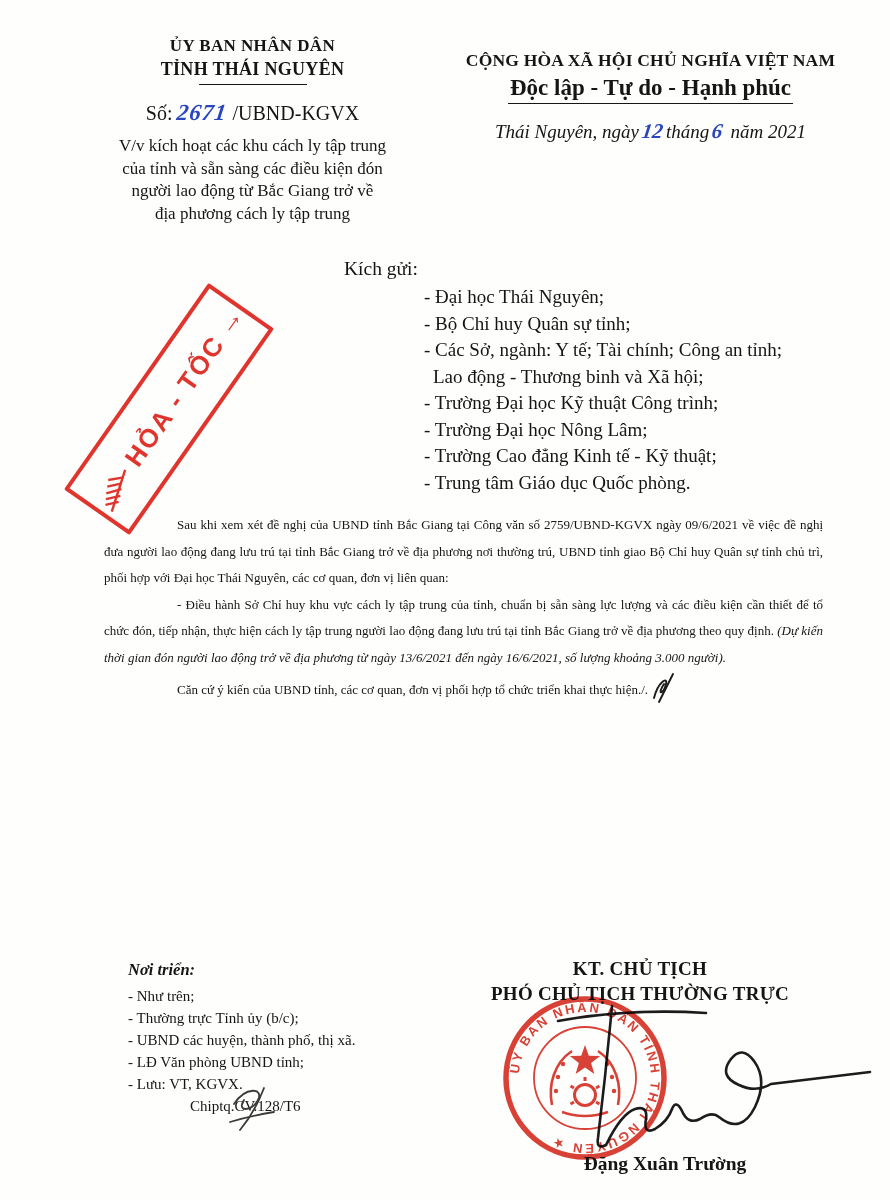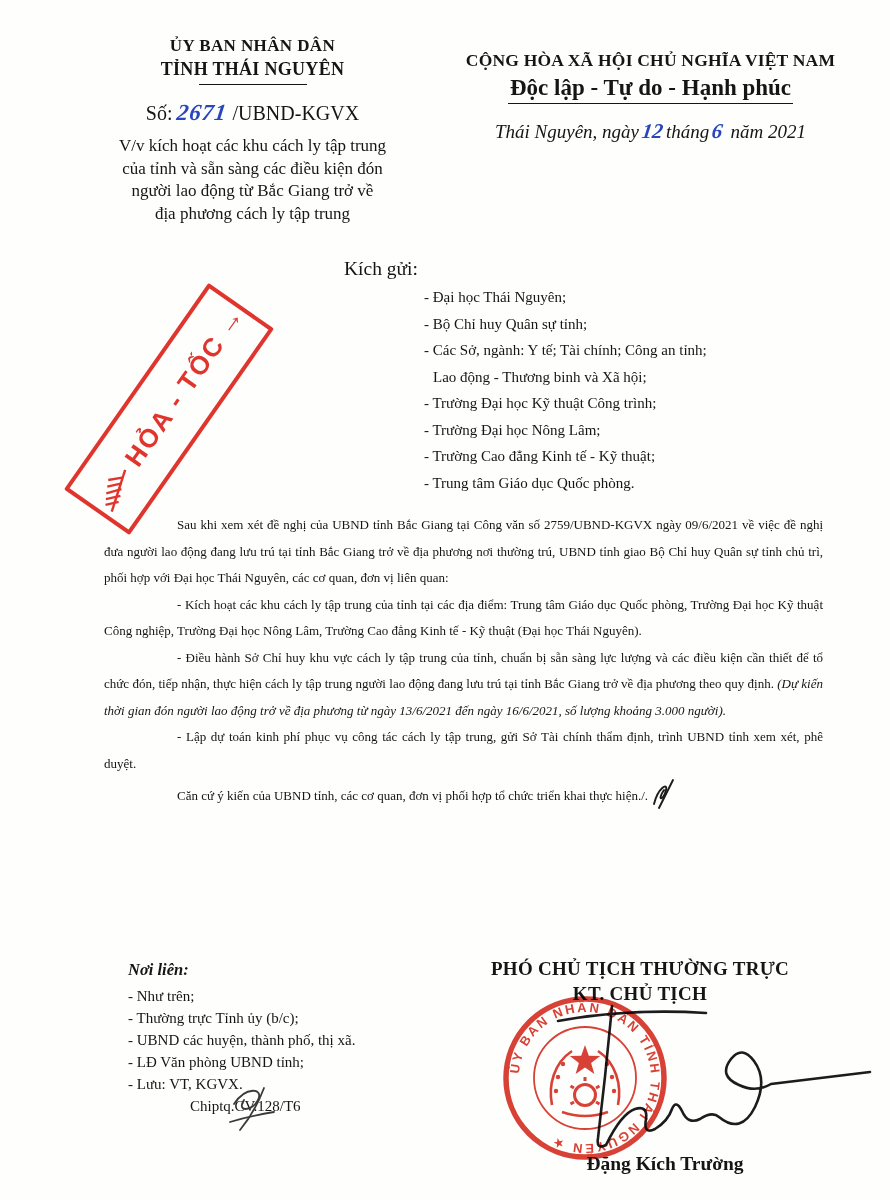--- a/index.html
+++ b/index.html
@@ -33,21 +33,21 @@
     display:flex;align-items:center;justify-content:center;gap:7px;
     color:#dd241c;opacity:.92;background:rgba(255,255,255,.0);
   }
   .hoatoc-label{
     font-family:"Liberation Sans","DejaVu Sans",sans-serif;
     font-weight:bold;font-size:26px;letter-spacing:2px;white-space:nowrap;
   }
   .hoatoc-arrow{font-size:26px;font-weight:bold;line-height:1;}
   
   .kinh-gui{left:344px;top:258px;font-size:19.5px;}
-  .rec-list{left:424px;top:284px;font-size:15px;line-height:26.5px;width:420px;}
+  .rec-list{left:424px;top:284px;font-size:19px;line-height:26.5px;width:420px;}
   .rec-cont{padding-left:9px;}
   
   .body-text{left:104px;top:512px;width:719px;font-size:13px;line-height:26.5px;text-align:justify;}
   .body-text p{margin:0;text-indent:73px;}
   .ink-mark{display:inline-block;vertical-align:-9px;margin-left:2px;}
   
   .noi-nhan-label{left:128px;top:960px;font-size:16.5px;font-weight:bold;font-style:italic;}
   .noi-nhan{left:128px;top:985px;font-size:15px;line-height:22px;}
   .ref-code{margin-left:62px;}
   
@@ -101,51 +101,49 @@
   <div>- Các Sở, ngành: Y tế; Tài chính; Công an tỉnh;</div>
   <div class="rec-cont">Lao động - Thương binh và Xã hội;</div>
   <div>- Trường Đại học Kỹ thuật Công trình;</div>
   <div>- Trường Đại học Nông Lâm;</div>
   <div>- Trường Cao đẳng Kinh tế - Kỹ thuật;</div>
   <div>- Trung tâm Giáo dục Quốc phòng.</div>
 </div>
 
 <div class="abs body-text">
   <p>Sau khi xem xét đề nghị của UBND tỉnh Bắc Giang tại Công văn số 2759/UBND-KGVX ngày 09/6/2021 về việc đề nghị đưa người lao động đang lưu trú tại tỉnh Bắc Giang trở về địa phương nơi thường trú, UBND tỉnh giao Bộ Chỉ huy Quân sự tỉnh chủ trì, phối hợp với Đại học Thái Nguyên, các cơ quan, đơn vị liên quan:</p>
-  <p>- Kích hoạt các khu cách ly tập trung của tỉnh tại các địa điểm: Trung tâm Giáo dục Quốc phòng, Trường Đại học Kỹ thuật Công nghiệp, Trường Đại học Nông Lâm, Trường Cao đẳng Kinh tế - Kỹ thuật (Đại học Thái Nguyên).</p>
   <p><span>- Điều hành Sở Chỉ huy khu vực cách ly tập trung của tỉnh, chuẩn bị sẵn sàng lực lượng và các điều kiện cần thiết để tổ chức đón, tiếp nhận, thực hiện cách ly tập trung người lao động đang lưu trú tại tỉnh Bắc Giang trở về địa phương theo quy định. </span><i>(Dự kiến thời gian đón người lao động trở về địa phương từ ngày 13/6/2021 đến ngày 16/6/2021, số lượng khoảng 3.000 người).</i></p>
-  <p>- Lập dự toán kinh phí phục vụ công tác cách ly tập trung, gửi Sở Tài chính thẩm định, trình UBND tỉnh xem xét, phê duyệt.</p>
   <p><span>Căn cứ ý kiến của UBND tỉnh, các cơ quan, đơn vị phối hợp tổ chức triển khai thực hiện./.</span><svg class="ink-mark" width="26" height="32" viewBox="0 0 26 32">
         <g stroke="#1c1c1c" stroke-width="1.9" fill="none" stroke-linecap="round">
           <path d="M4 27 C8 11 18 5 16 13 C14 23 6 25 14 13"></path>
           <path d="M23 3 L9 31"></path>
         </g>
       </svg></p>
 </div>
 
-<div class="abs noi-nhan-label">Nơi liên:</div>
+<div class="abs noi-nhan-label">Nơi triển:</div>
 <div class="abs noi-nhan">
   <div>- Như trên;</div>
   <div>- Thường trực Tỉnh ủy (b/c);</div>
   <div>- UBND các huyện, thành phố, thị xã.</div>
   <div>- LĐ Văn phòng UBND tỉnh;</div>
   <div>- Lưu: VT, KGVX.</div>
   <div class="ref-code">Chiptq.CV.128/T6</div>
 </div>
 <svg class="abs squiggle-svg" width="64" height="52" viewBox="0 0 64 52">
   <g stroke="#3a3a3a" stroke-width="1.8" fill="none" stroke-linecap="round">
     <path d="M12 22 C24 4 42 6 36 18 C30 30 14 30 22 18"></path>
     <path d="M42 6 C36 22 28 36 18 48"></path>
     <path d="M8 40 Q28 34 52 30"></path>
   </g>
 </svg>
 
 <div class="abs sig-block">
+  <div>KT. CHỦ TỊCH</div>
   <div>PHÓ CHỦ TỊCH THƯỜNG TRỰC</div>
-  <div>KT. CHỦ TỊCH</div>
 </div>
 
 <svg class="abs seal-svg" width="170" height="170" viewBox="0 0 170 170">
   <g opacity="0.88">
     <circle cx="85" cy="85" r="79" fill="none" stroke="#d4271b" stroke-width="5.5"></circle>
     <circle cx="85" cy="85" r="51" fill="none" stroke="#d4271b" stroke-width="1.8"></circle>
     <path id="ringPath" d="M 19 85 A 66 66 0 1 1 151 85 A 66 66 0 1 1 19 85" fill="none"></path>
     <text font-family="Liberation Sans, DejaVu Sans, sans-serif" font-size="13" font-weight="bold" fill="#d4271b" letter-spacing="2.2">
       <textPath href="#ringPath" startOffset="4">ỦY BAN NHÂN DÂN TỈNH THÁI NGUYÊN ★</textPath>
     </text>
@@ -167,13 +165,13 @@
 </svg>
 
 <svg class="abs autograph-svg" width="380" height="175" viewBox="0 0 380 175">
   <g stroke="#1c1c1c" stroke-width="2.6" fill="none" stroke-linecap="round">
     <path d="M53 33 Q125 20 201 25"></path>
     <path d="M107 18 Q101 84 93 150 Q91 162 101 157"></path>
     <path d="M101 157 Q116 126 130 121 Q143 117 141 131 Q138 147 150 141 Q163 133 167 121 Q171 111 177 123 Q183 137 195 131 Q207 123 214 129 Q236 147 250 119 Q263 92 249 73 Q237 57 226 71 Q213 88 234 97 Q251 105 266 96 L365 84"></path>
   </g>
 </svg>
 
-<div class="abs signer-name">Đặng Kích Trường</div>
+<div class="abs signer-name">Đặng Xuân Trường</div>
 
 </body></html>

